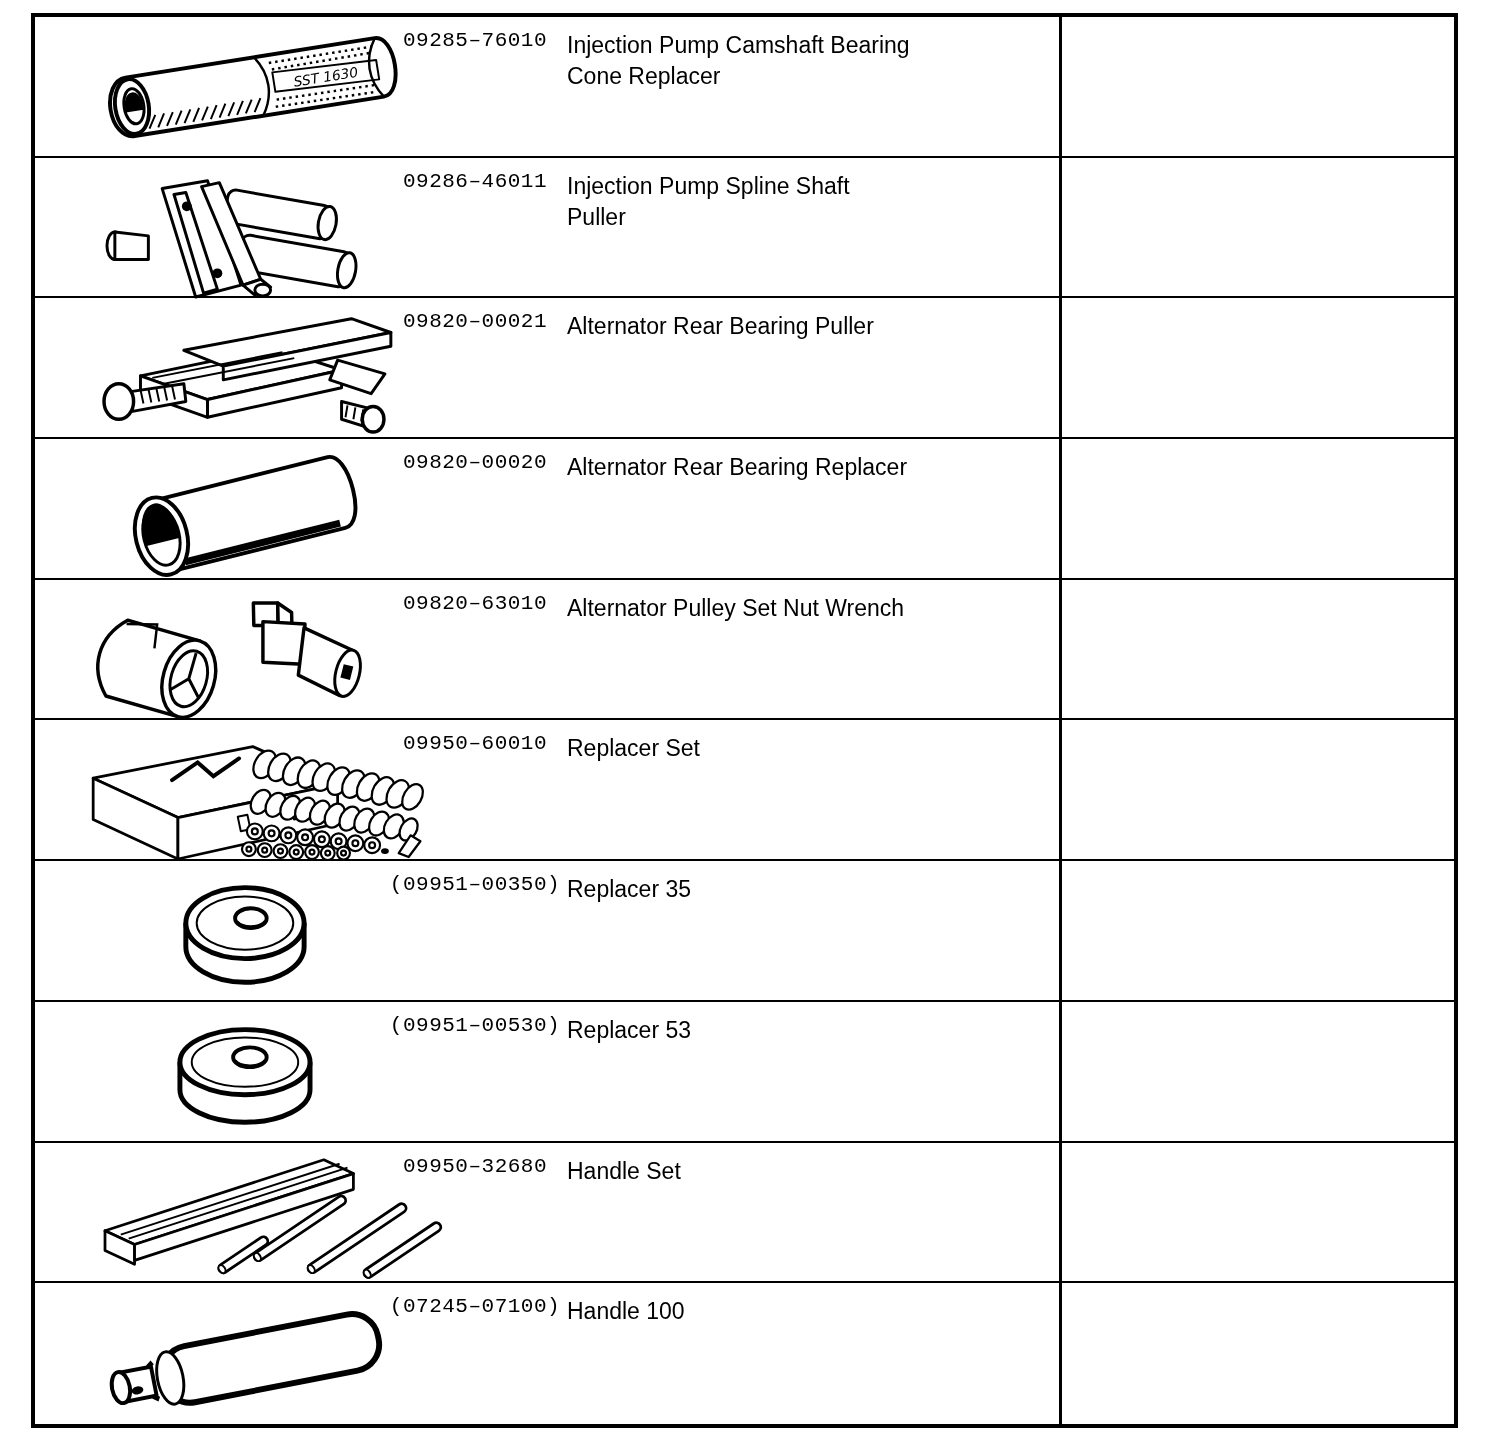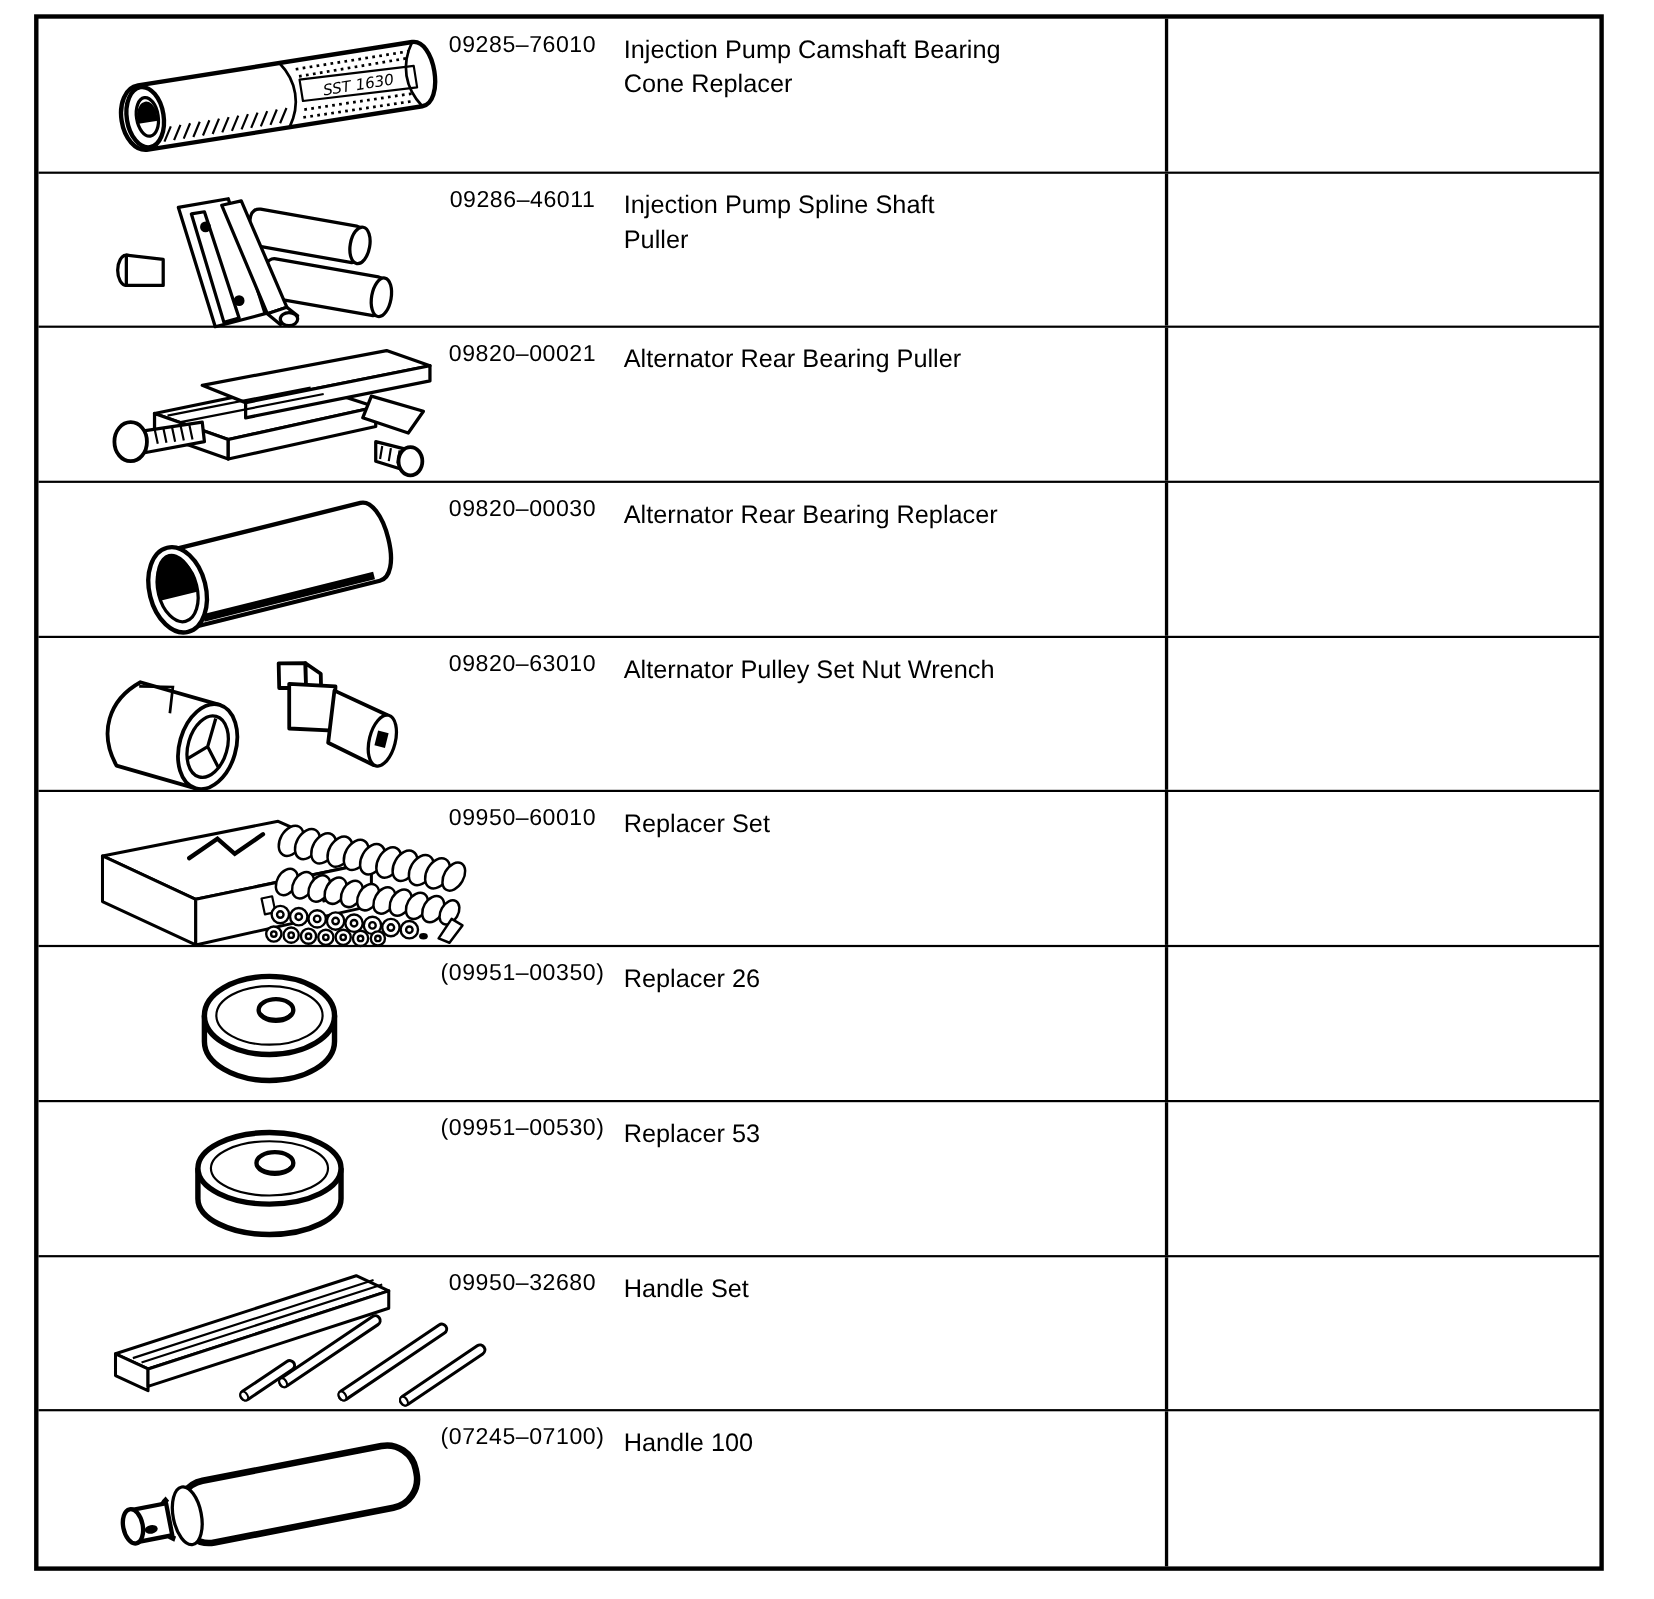--- a/index.html
+++ b/index.html
@@ -8,21 +8,21 @@
   #sst-table{position:absolute;left:31px;top:13px;width:1427px;height:1415px;
              border:4px solid #000;box-sizing:border-box;
              display:grid;grid-template-rows:repeat(10,1fr);}
   .row{display:grid;grid-template-columns:350px 180px 494px 1fr;
        border-bottom:2px solid #000;box-sizing:border-box;min-height:0;}
   .row:last-child{border-bottom:none;}
   .cell{box-sizing:border-box;min-width:0;overflow:visible;}
   .cell-art{position:relative;}
   .cell-art svg{position:absolute;left:8px;top:1px;width:400px;height:138px;overflow:visible;}
   .cell-part{padding-top:12px;text-align:center;
-             font-family:Liberation Sans, sans-serif;font-size:21px;letter-spacing:0.5px;}
+             font-family:Liberation Mono, monospace;font-size:21px;letter-spacing:0.5px;}
   .cell-desc{padding-top:13px;padding-left:2px;font-size:23px;line-height:31px;}
   .cell-desc .l2:empty{display:none;}
   .cell-notes{border-left:3px solid #000;}
   svg *{vector-effect:none;}
   .ln{stroke:#000;fill:none;}
   .sh{stroke:#000;fill:#fff;stroke-linejoin:round;}
   .bk{fill:#000;stroke:none;}
   text.sst-mark{font-family:"DejaVu Sans",sans-serif;font-style:italic;font-size:14px;fill:#000;stroke:none;}
 </style>
 </head>
@@ -124,21 +124,21 @@
       <svg viewBox="0 0 400 140">
         <g transform="rotate(-14 200 78)">
           <path class="sh" stroke-width="4" d="M115 40 L298 40 C308 40 315 56 315 78 C315 100 308 114 298 114 L115 114 Z"></path>
           <ellipse class="sh" stroke-width="4" cx="115" cy="77" rx="26" ry="40"></ellipse>
           <ellipse class="sh" stroke-width="3" cx="115" cy="77" rx="18" ry="30"></ellipse>
           <path class="bk" d="M97 73 A18 30 0 0 1 133 73 L133 83 L97 83 Z"></path>
           <path class="ln" stroke-width="7" d="M132 108 L294 108"></path>
         </g>
       </svg>
     </div>
-    <div class="cell cell-part">09820–00030</div>
+    <div class="cell cell-part">09820–00020</div>
     <div class="cell cell-desc">
       <div class="l1">Alternator Rear Bearing Replacer</div>
 
     </div>
     <div class="cell cell-notes"></div>
   </div>
 
   <div class="row">
     <div class="cell cell-art">
       <svg viewBox="0 0 400 140">
@@ -250,21 +250,21 @@
       <svg viewBox="0 0 400 140">
         <path class="sh" stroke-width="5" d="M142 62 L142 86 A60 36 0 0 0 262 86 L262 62"></path>
         <ellipse class="sh" stroke-width="5" cx="202" cy="62" rx="60" ry="36"></ellipse>
         <ellipse class="ln" stroke-width="2" cx="202" cy="62" rx="49" ry="27"></ellipse>
         <ellipse class="sh" stroke-width="4" cx="208" cy="57" rx="16" ry="10"></ellipse>
         <path class="ln" stroke-width="2" d="M194 60 A16 10 0 0 0 222 60"></path>
       </svg>
     </div>
     <div class="cell cell-part">(09951–00350)</div>
     <div class="cell cell-desc">
-      <div class="l1">Replacer 26</div>
+      <div class="l1">Replacer 35</div>
 
     </div>
     <div class="cell cell-notes"></div>
   </div>
 
   <div class="row">
     <div class="cell cell-art">
       <svg viewBox="0 0 400 140">
         <path class="sh" stroke-width="5" d="M136 60 L136 88 A66 33 0 0 0 268 88 L268 60"></path>
         <ellipse class="sh" stroke-width="5" cx="202" cy="60" rx="66" ry="33"></ellipse>

